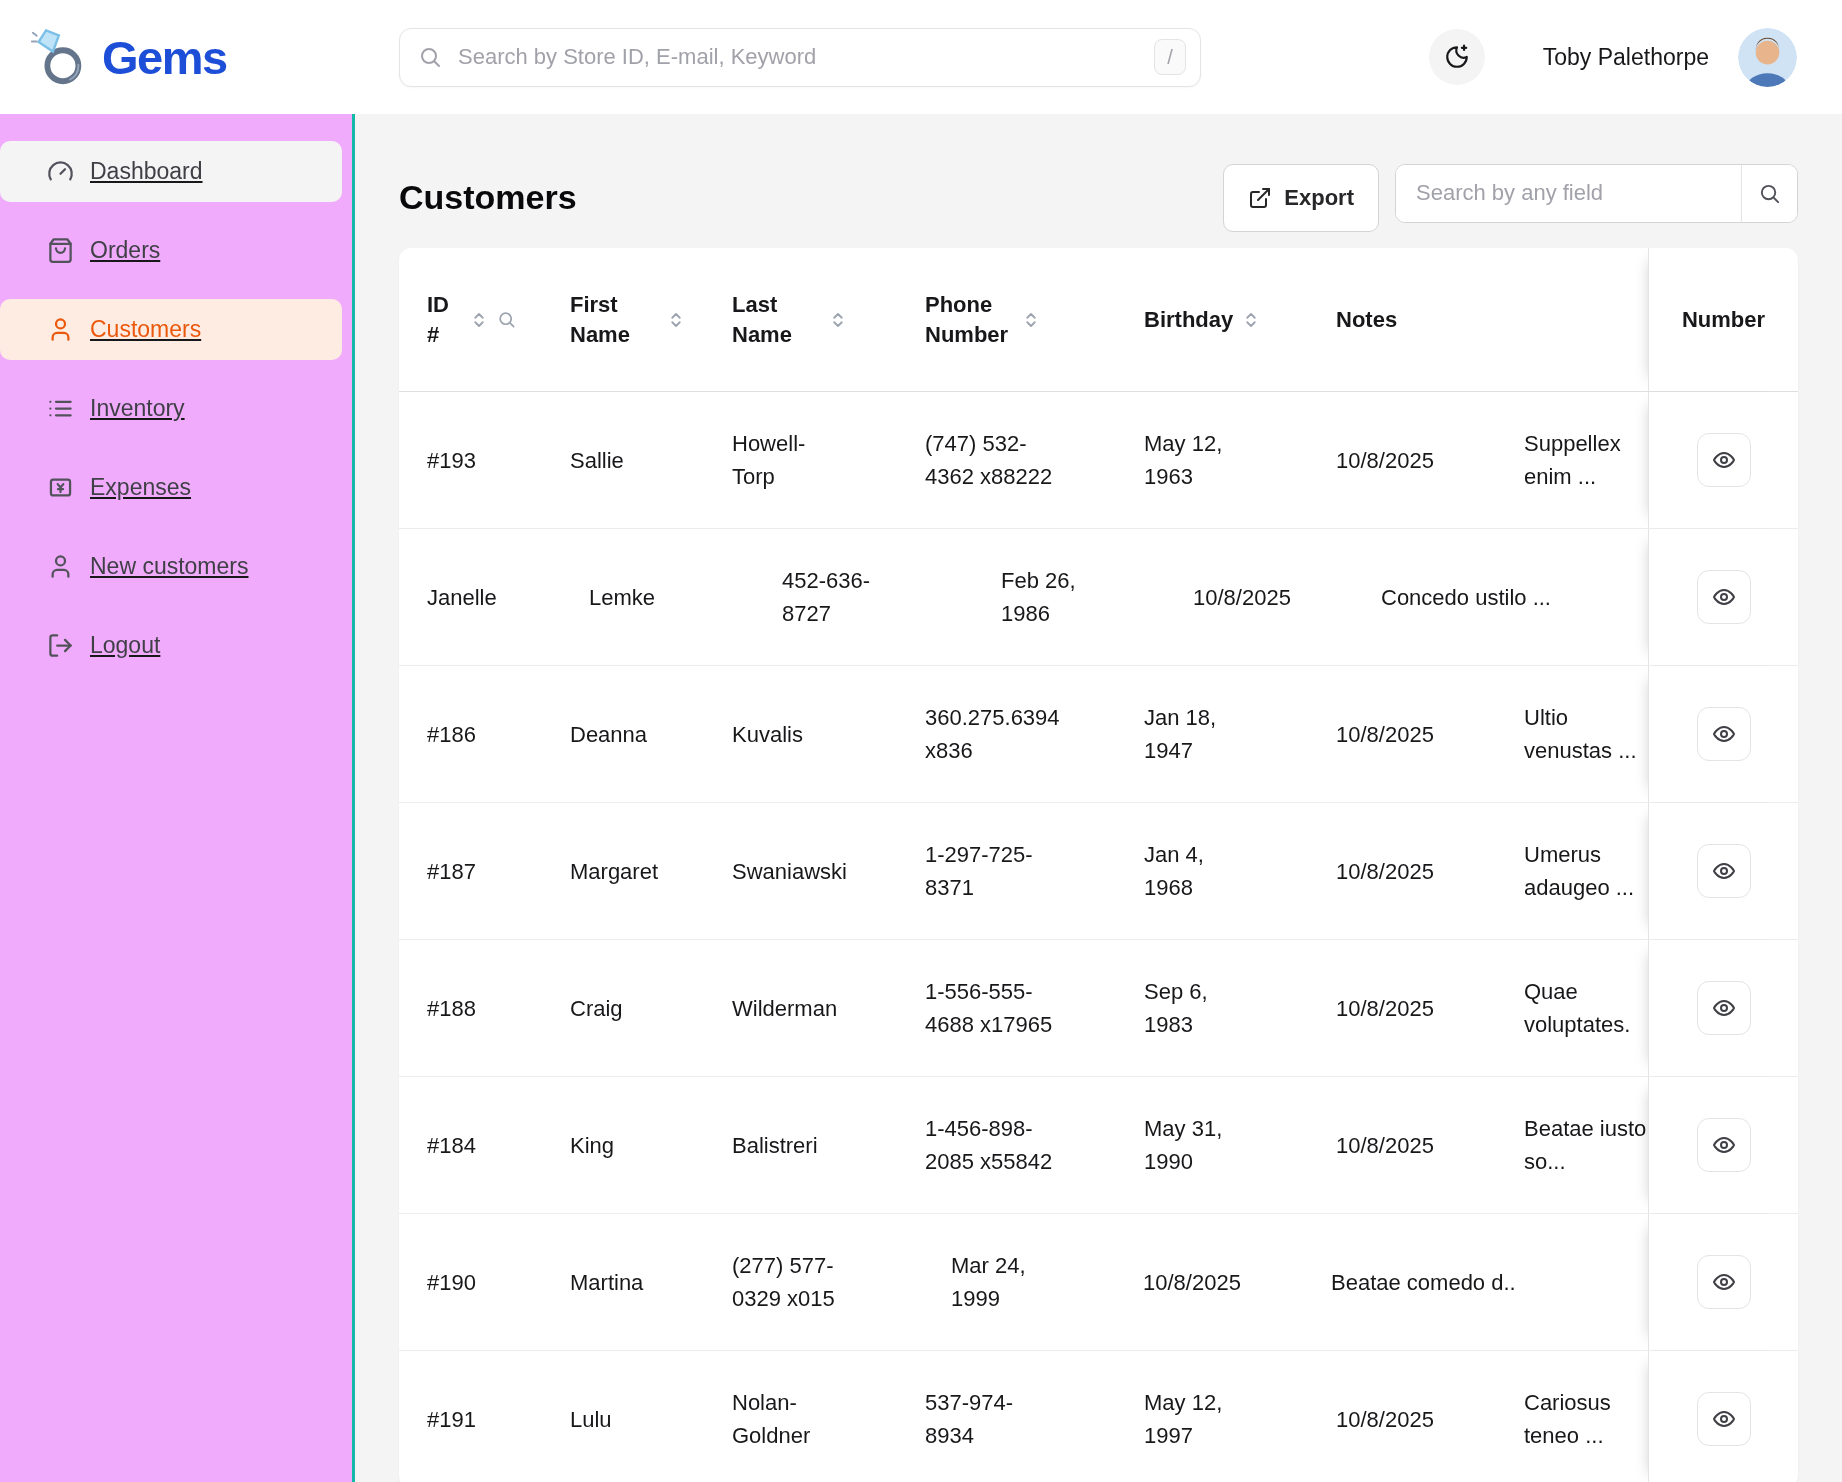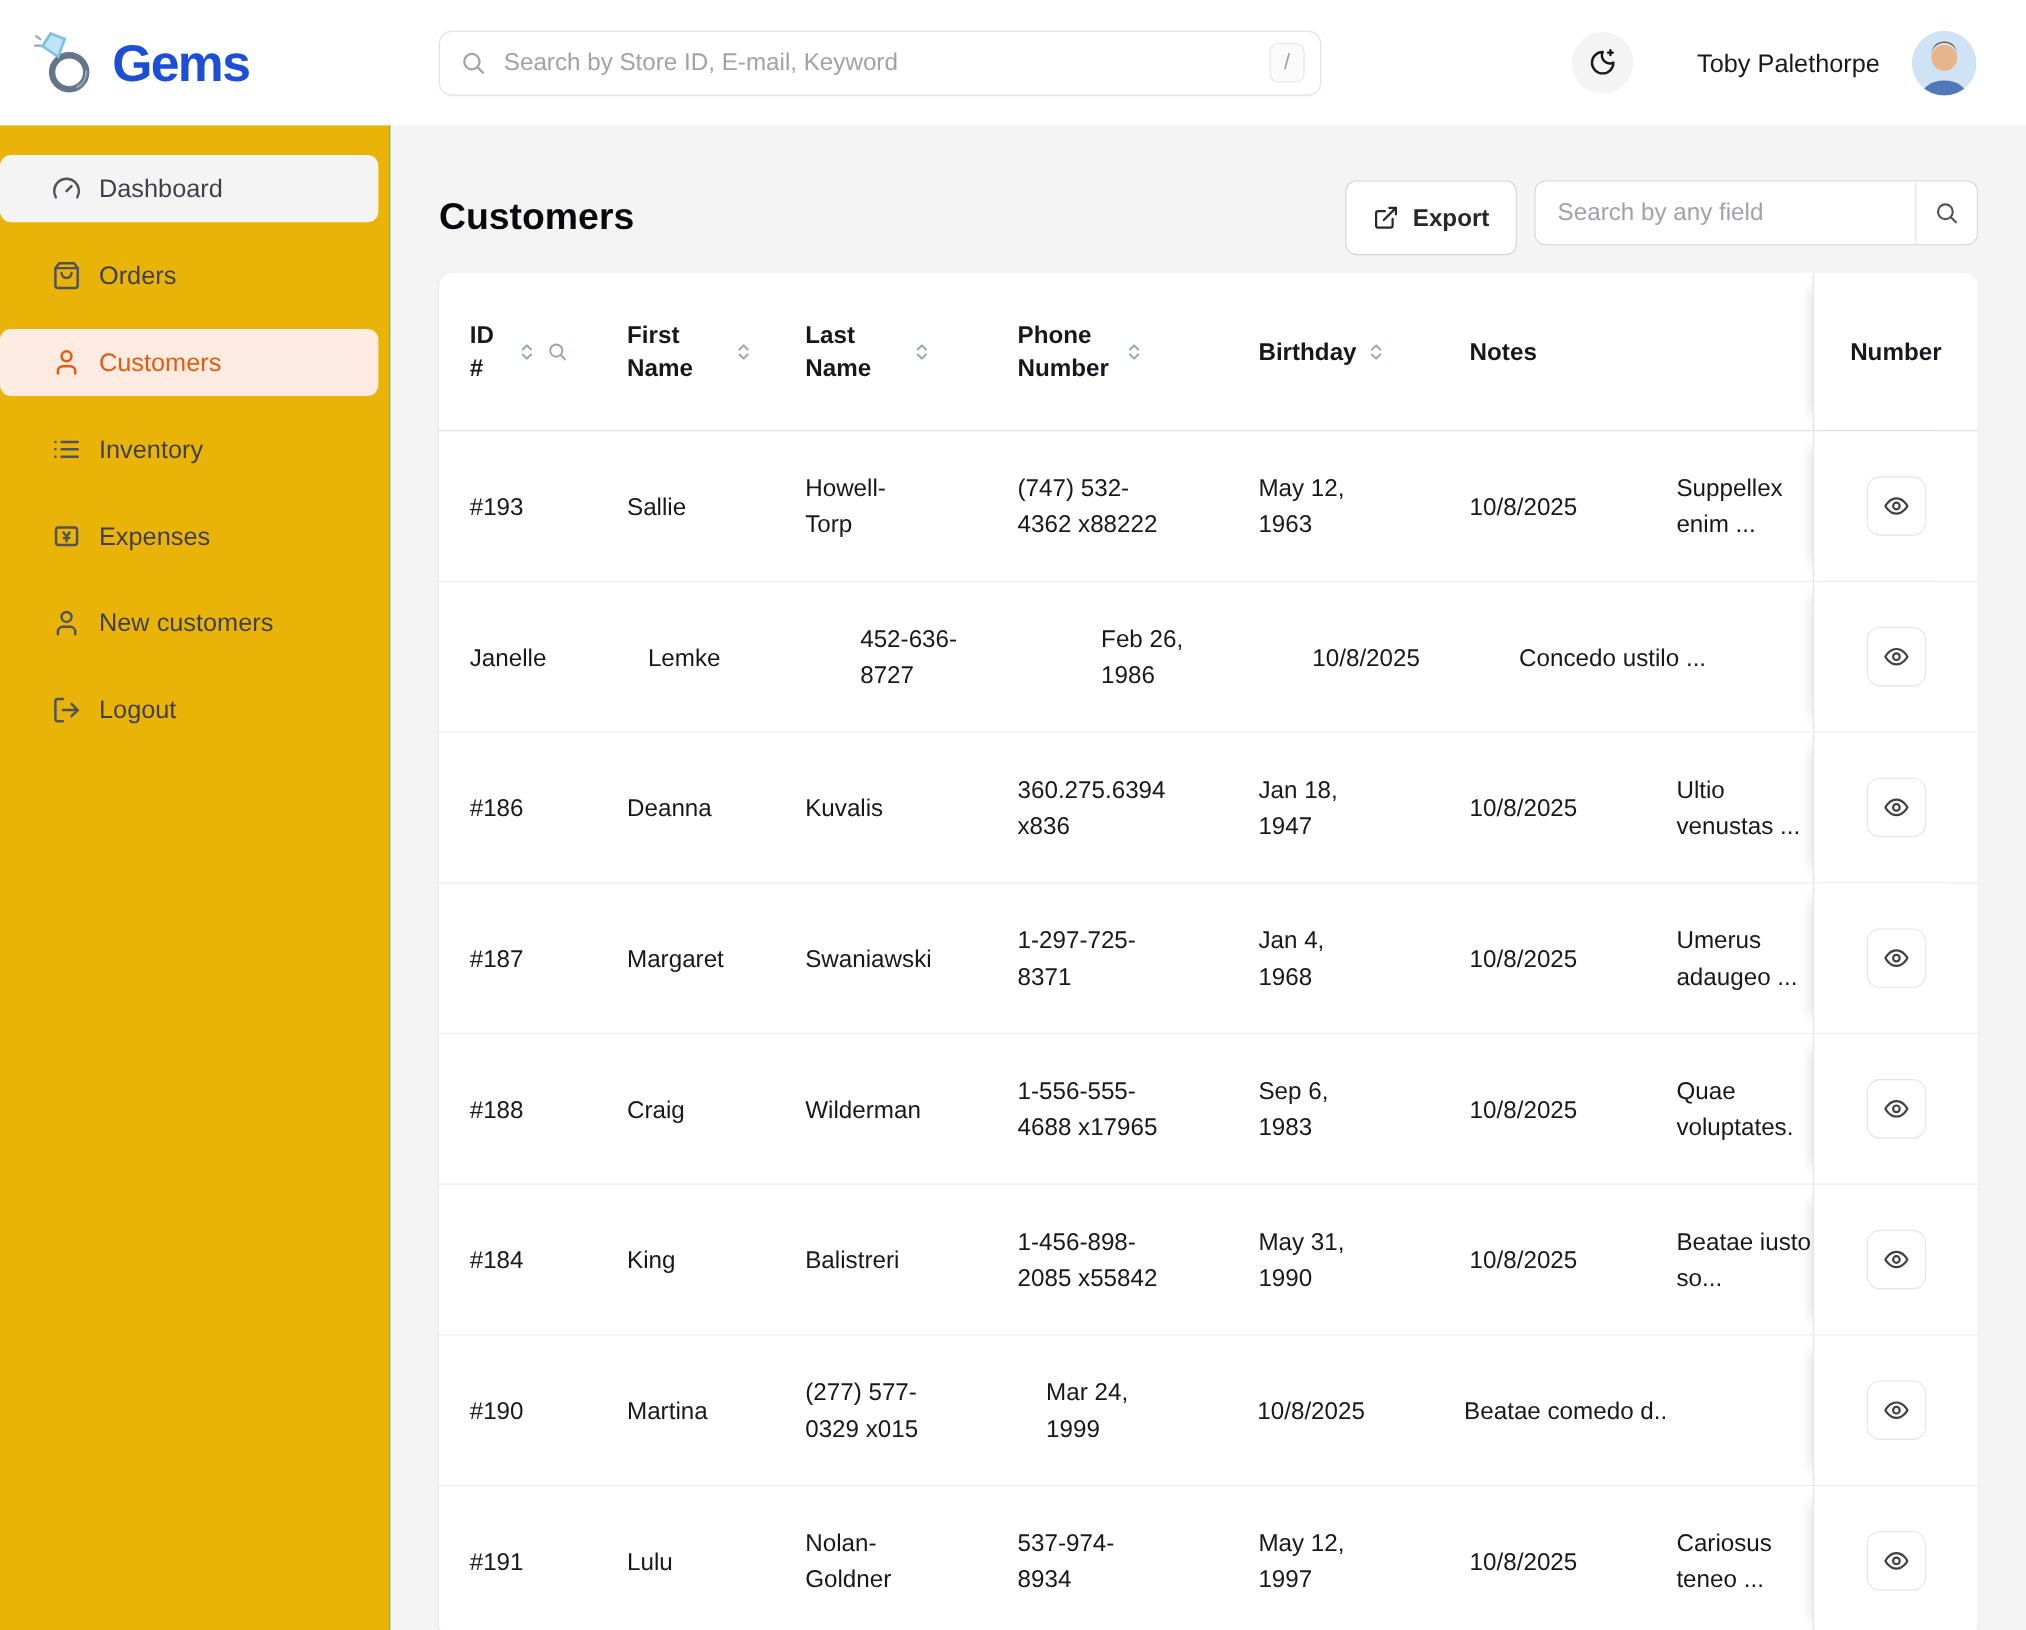--- a/index.html
+++ b/index.html
@@ -28,21 +28,21 @@
   .global-search input::placeholder{color:#a1a1aa;}
   .kbd{flex:0 0 auto;min-width:32px;height:36px;padding:0 8px;border:1px solid #e4e4e7;background:#fafafa;border-radius:8px;
     display:flex;align-items:center;justify-content:center;font-size:20px;color:#a1a1aa;}
   .header-right{margin-left:auto;display:flex;align-items:center;padding-right:45px;}
   .moon-btn{width:56px;height:56px;border-radius:50%;border:none;background:#f4f4f5;display:flex;align-items:center;justify-content:center;cursor:pointer;}
   .user-name{margin-left:58px;font-size:23px;color:#18181b;}
   .avatar{margin-left:29px;width:59px;height:59px;border-radius:50%;overflow:hidden;flex:0 0 auto;cursor:pointer;}
 
   
   .body-row{display:flex;height:1368px;}
-  .sidebar{flex:0 0 355px;background:#eab308;border-right:1px solid #14b8a6;padding:27px 10px 0 0;}
+  .sidebar{flex:0 0 355px;background:#f0abfc;border-right:3px solid #14b8a6;padding:27px 10px 0 0;text-decoration:underline;}
   .nav-item{display:flex;align-items:center;height:61px;margin-bottom:18px;padding-left:47px;gap:16px;
     border-radius:10px;font-size:23px;font-weight:500;color:#3f3f46;cursor:pointer;text-decoration:none;}
   .nav-item .nav-icon svg{stroke:#52525b;}
   .nav-item.highlighted{background:#f4f4f5;}
   .nav-item.active{background:var(--accent-bg);color:var(--accent);}
   .nav-item.active .nav-icon svg{stroke:var(--accent);}
 
   .main{flex:1;background:#f4f4f5;padding:54px 44px 0 44px;overflow:hidden;}
   .page-head{display:flex;align-items:center;height:59px;margin-bottom:21px;}
   .page-title{margin:0;font-size:34px;font-weight:700;color:#09090b;}

